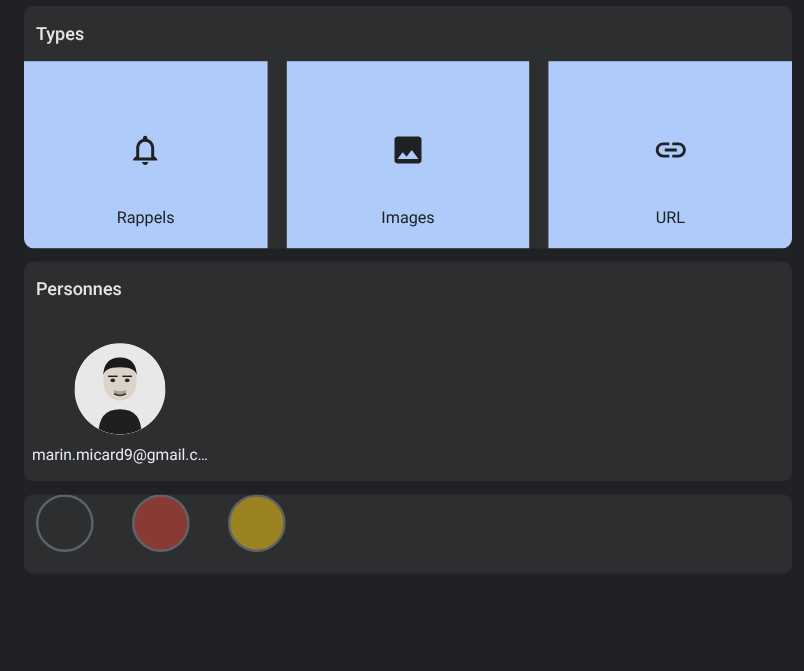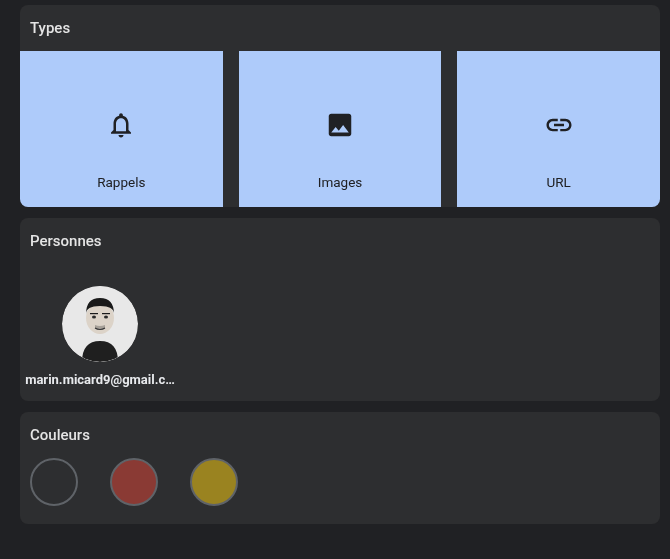--- a/index.html
+++ b/index.html
@@ -59,21 +59,20 @@
     }
     .type-label {
       color: #202124;
       font-size: 13.5px;
       font-weight: 400;
       position: absolute;
       bottom: 17px;
     }
     .people-section {
       padding: 0 0 14px 0;
-      font-weight: bold;
     }
     .person {
       display: flex;
       flex-direction: column;
       align-items: center;
       padding-top: 22px;
       width: 156px;
       margin-left: 2px;
       cursor: pointer;
     }
@@ -173,19 +172,18 @@
             <path d="M 33 39 Q 38 41 43 39 L 43 43 Q 38 44 33 43 Z" fill="#2a2a2a" opacity="0.3"></path>
           </g>
         </svg>
       </div>
       <div class="person-label">marin.micard9@gmail.c…</div>
     </div>
   </div>
 </div>
 
 <div class="panel">
-  <div class="panel-header">Couleurs</div>
   <div class="colors-section">
     <div class="color-swatch" style="background:#2d2e30"></div>
     <div class="color-swatch" style="background:#8a3a34"></div>
     <div class="color-swatch" style="background:#9a8320"></div>
   </div>
 </div>
 
 </body></html>

